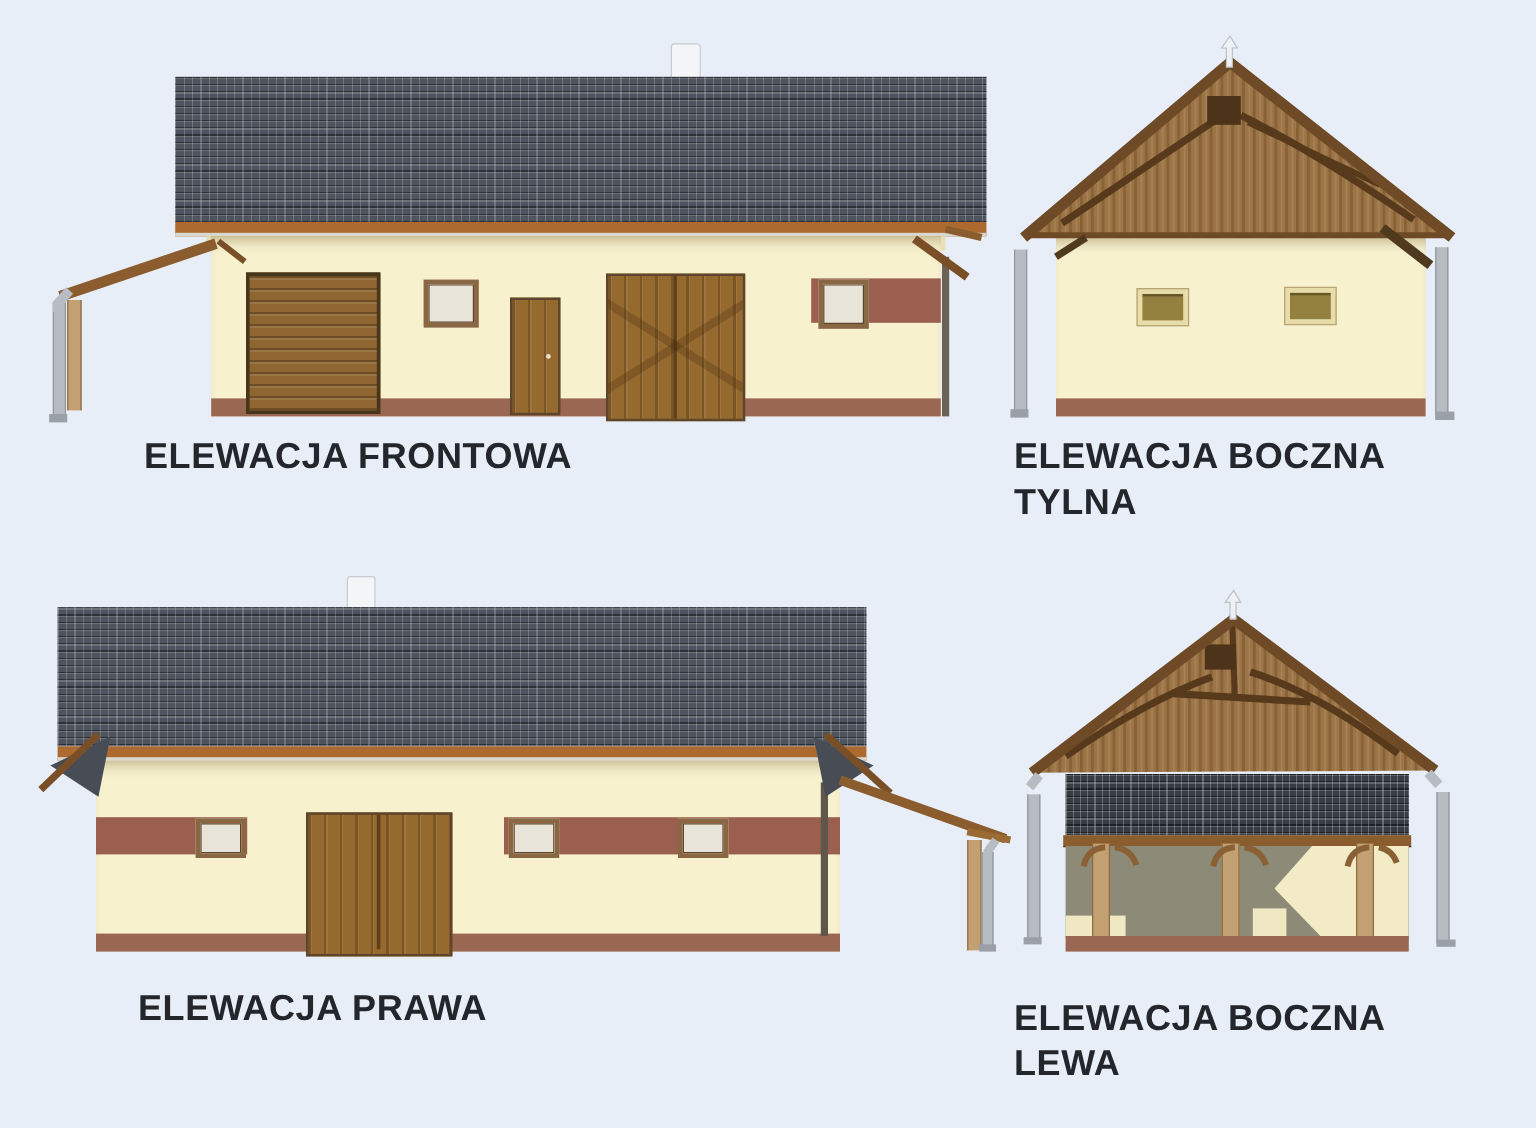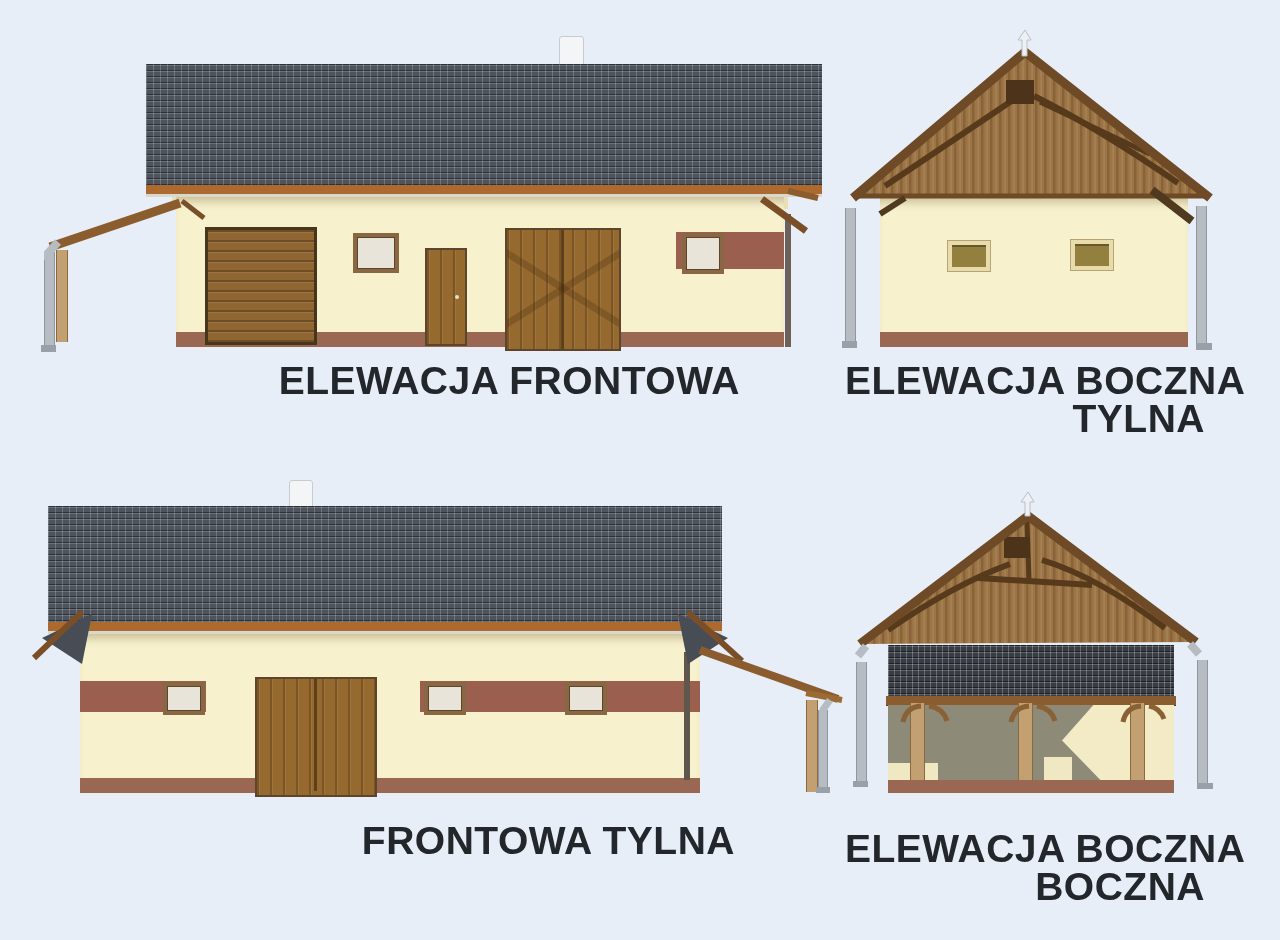--- a/index.html
+++ b/index.html
@@ -42,22 +42,22 @@
   .win-olive{background:#93803f;border:4px solid #e8dcab;box-shadow:inset 0 2px 0 rgba(60,50,15,.5), 0 0 0 1px #b7a476;}
   .chimney{background:#f3f5f7;border:1px solid #c6ccd2;border-radius:3px 3px 0 0;}
   .doorframe{border:3px solid #45361c;}
   .barn-x::before,.barn-x::after{
     content:"";position:absolute;left:-12%;top:46%;width:124%;height:7px;
     background:rgba(70,46,16,.28);
   }
   .barn-x::before{transform:rotate(32deg);}
   .barn-x::after{transform:rotate(-32deg);}
   .caption{
-    color:#23262b;font-weight:bold;font-size:39px;letter-spacing:.5px;
-    text-align:right;line-height:38px;white-space:nowrap;
+    color:#23262b;font-weight:bold;font-size:30px;letter-spacing:.5px;
+    text-align:left;line-height:38px;white-space:nowrap;
   }
   svg.overlay{position:absolute;left:0;top:0;pointer-events:none;}
 </style>
 </head>
 <body>
 
 <div id="canvas">
 
   <div class="abs chimney" style="left:559px;top:36px;width:23px;height:30px;"></div>
   <div class="abs tiles" style="left:146px;top:64px;width:676px;height:121px;"></div>
@@ -193,21 +193,21 @@
   <div class="abs caption" style="left:120px;top:362px;width:620px;">
     <span>ELEWACJA FRONTOWA</span>
   </div>
 
   <div class="abs caption" style="left:845px;top:362px;width:360px;">
     <span style="display:block;">ELEWACJA BOCZNA</span>
     <span style="display:block;">TYLNA</span>
   </div>
 
   <div class="abs caption" style="left:115px;top:822px;width:620px;">
-    <span>FRONTOWA TYLNA</span>
+    <span>ELEWACJA PRAWA</span>
   </div>
 
   <div class="abs caption" style="left:845px;top:830px;width:360px;">
     <span style="display:block;">ELEWACJA BOCZNA</span>
-    <span style="display:block;">BOCZNA</span>
+    <span style="display:block;">LEWA</span>
   </div>
 
 </div>
 
 </body></html>

